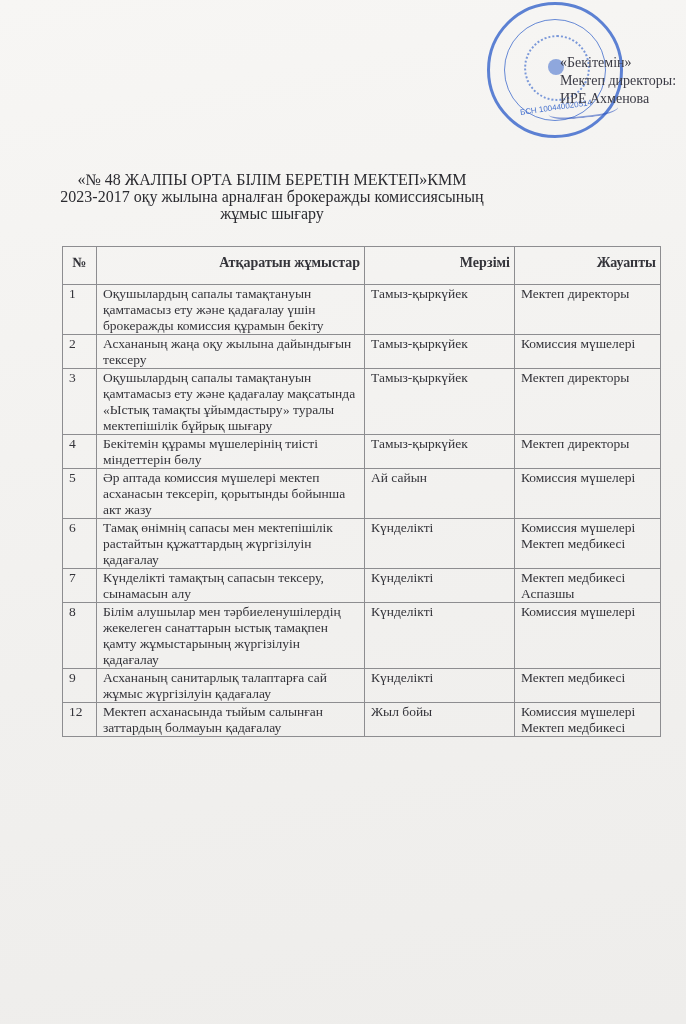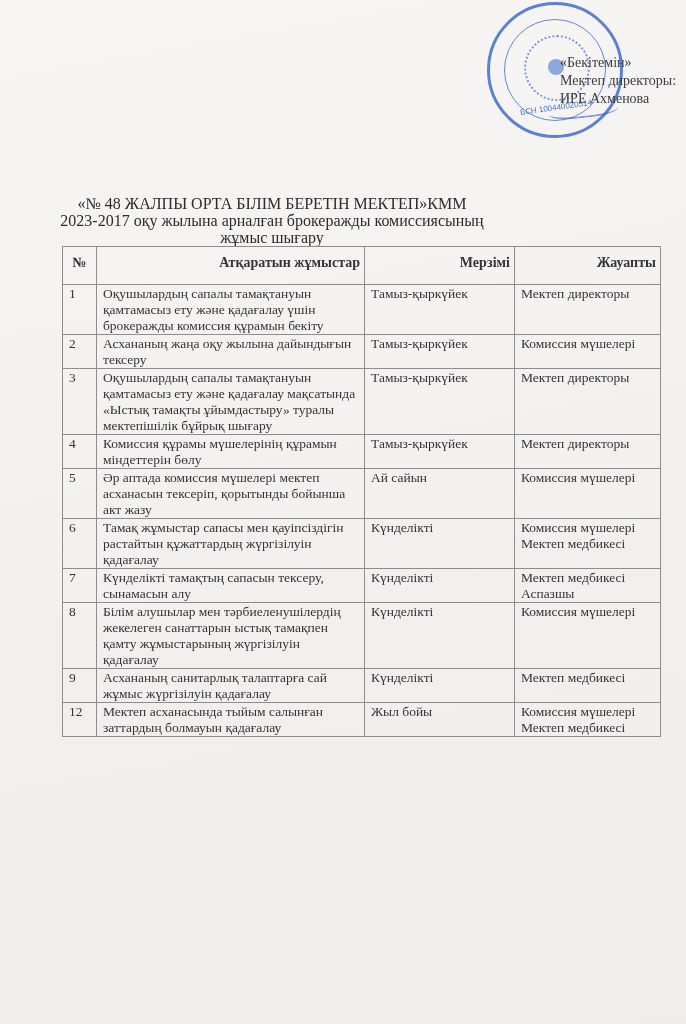--- a/index.html
+++ b/index.html
@@ -43,21 +43,21 @@
   }
   .signature {
     position:absolute; left:548px; top:100px; width:70px; height:16px;
     border-bottom:2px solid rgba(40,80,190,0.55); border-radius:0 0 40% 40%;
     transform:rotate(-6deg);
   }
 
   
   .title {
     position:absolute; left:0; top:171px; width:544px; text-align:center;
-    font-size:16px; line-height:17px; color:#2b2b30;margin-top:24px;
+    font-size:16px; line-height:17px; color:#2b2b30;
   }
 
   
   table.plan {
     position:absolute; left:62px; top:246px; width:598px;
     border-collapse:collapse; table-layout:fixed;
     font-size:13.5px; line-height:16px; color:#34343a;
   }
   table.plan th, table.plan td {
     border:1px solid #8d8d90; vertical-align:top; padding:1px 5px 0 6px;
@@ -129,37 +129,37 @@
         <tr>
           <td class="num">3</td>
           <td>Оқушылардың сапалы тамақтануын қамтамасыз ету және қадағалау мақсатында «Ыстық тамақты ұйымдастыру» туралы мектепішілік бұйрық шығару</td>
           <td>Тамыз-қыркүйек</td>
           <td>
             <span class="line">Мектеп директоры</span>
           </td>
         </tr>
         <tr>
           <td class="num">4</td>
-          <td>Комиссия құрамы мүшелерінің құрамын міндеттерін бөлу</td>
+          <td>Бекітемін құрамы мүшелерінің тиісті міндеттерін бөлу</td>
           <td>Тамыз-қыркүйек</td>
           <td>
             <span class="line">Мектеп директоры</span>
           </td>
         </tr>
         <tr>
           <td class="num">5</td>
           <td>Әр аптада комиссия мүшелері мектеп асханасын тексеріп, қорытынды бойынша акт жазу</td>
           <td>Ай сайын</td>
           <td>
             <span class="line">Комиссия мүшелері</span>
           </td>
         </tr>
         <tr>
           <td class="num">6</td>
-          <td>Тамақ жұмыстар сапасы мен қауіпсіздігін растайтын құжаттардың жүргізілуін қадағалау</td>
+          <td>Тамақ өнімнің сапасы мен мектепішілік растайтын құжаттардың жүргізілуін қадағалау</td>
           <td>Күнделікті</td>
           <td>
             <span class="line">Комиссия мүшелері</span>
             <span class="line">Мектеп медбикесі</span>
           </td>
         </tr>
         <tr>
           <td class="num">7</td>
           <td>Күнделікті тамақтың сапасын тексеру, сынамасын алу</td>
           <td>Күнделікті</td>

